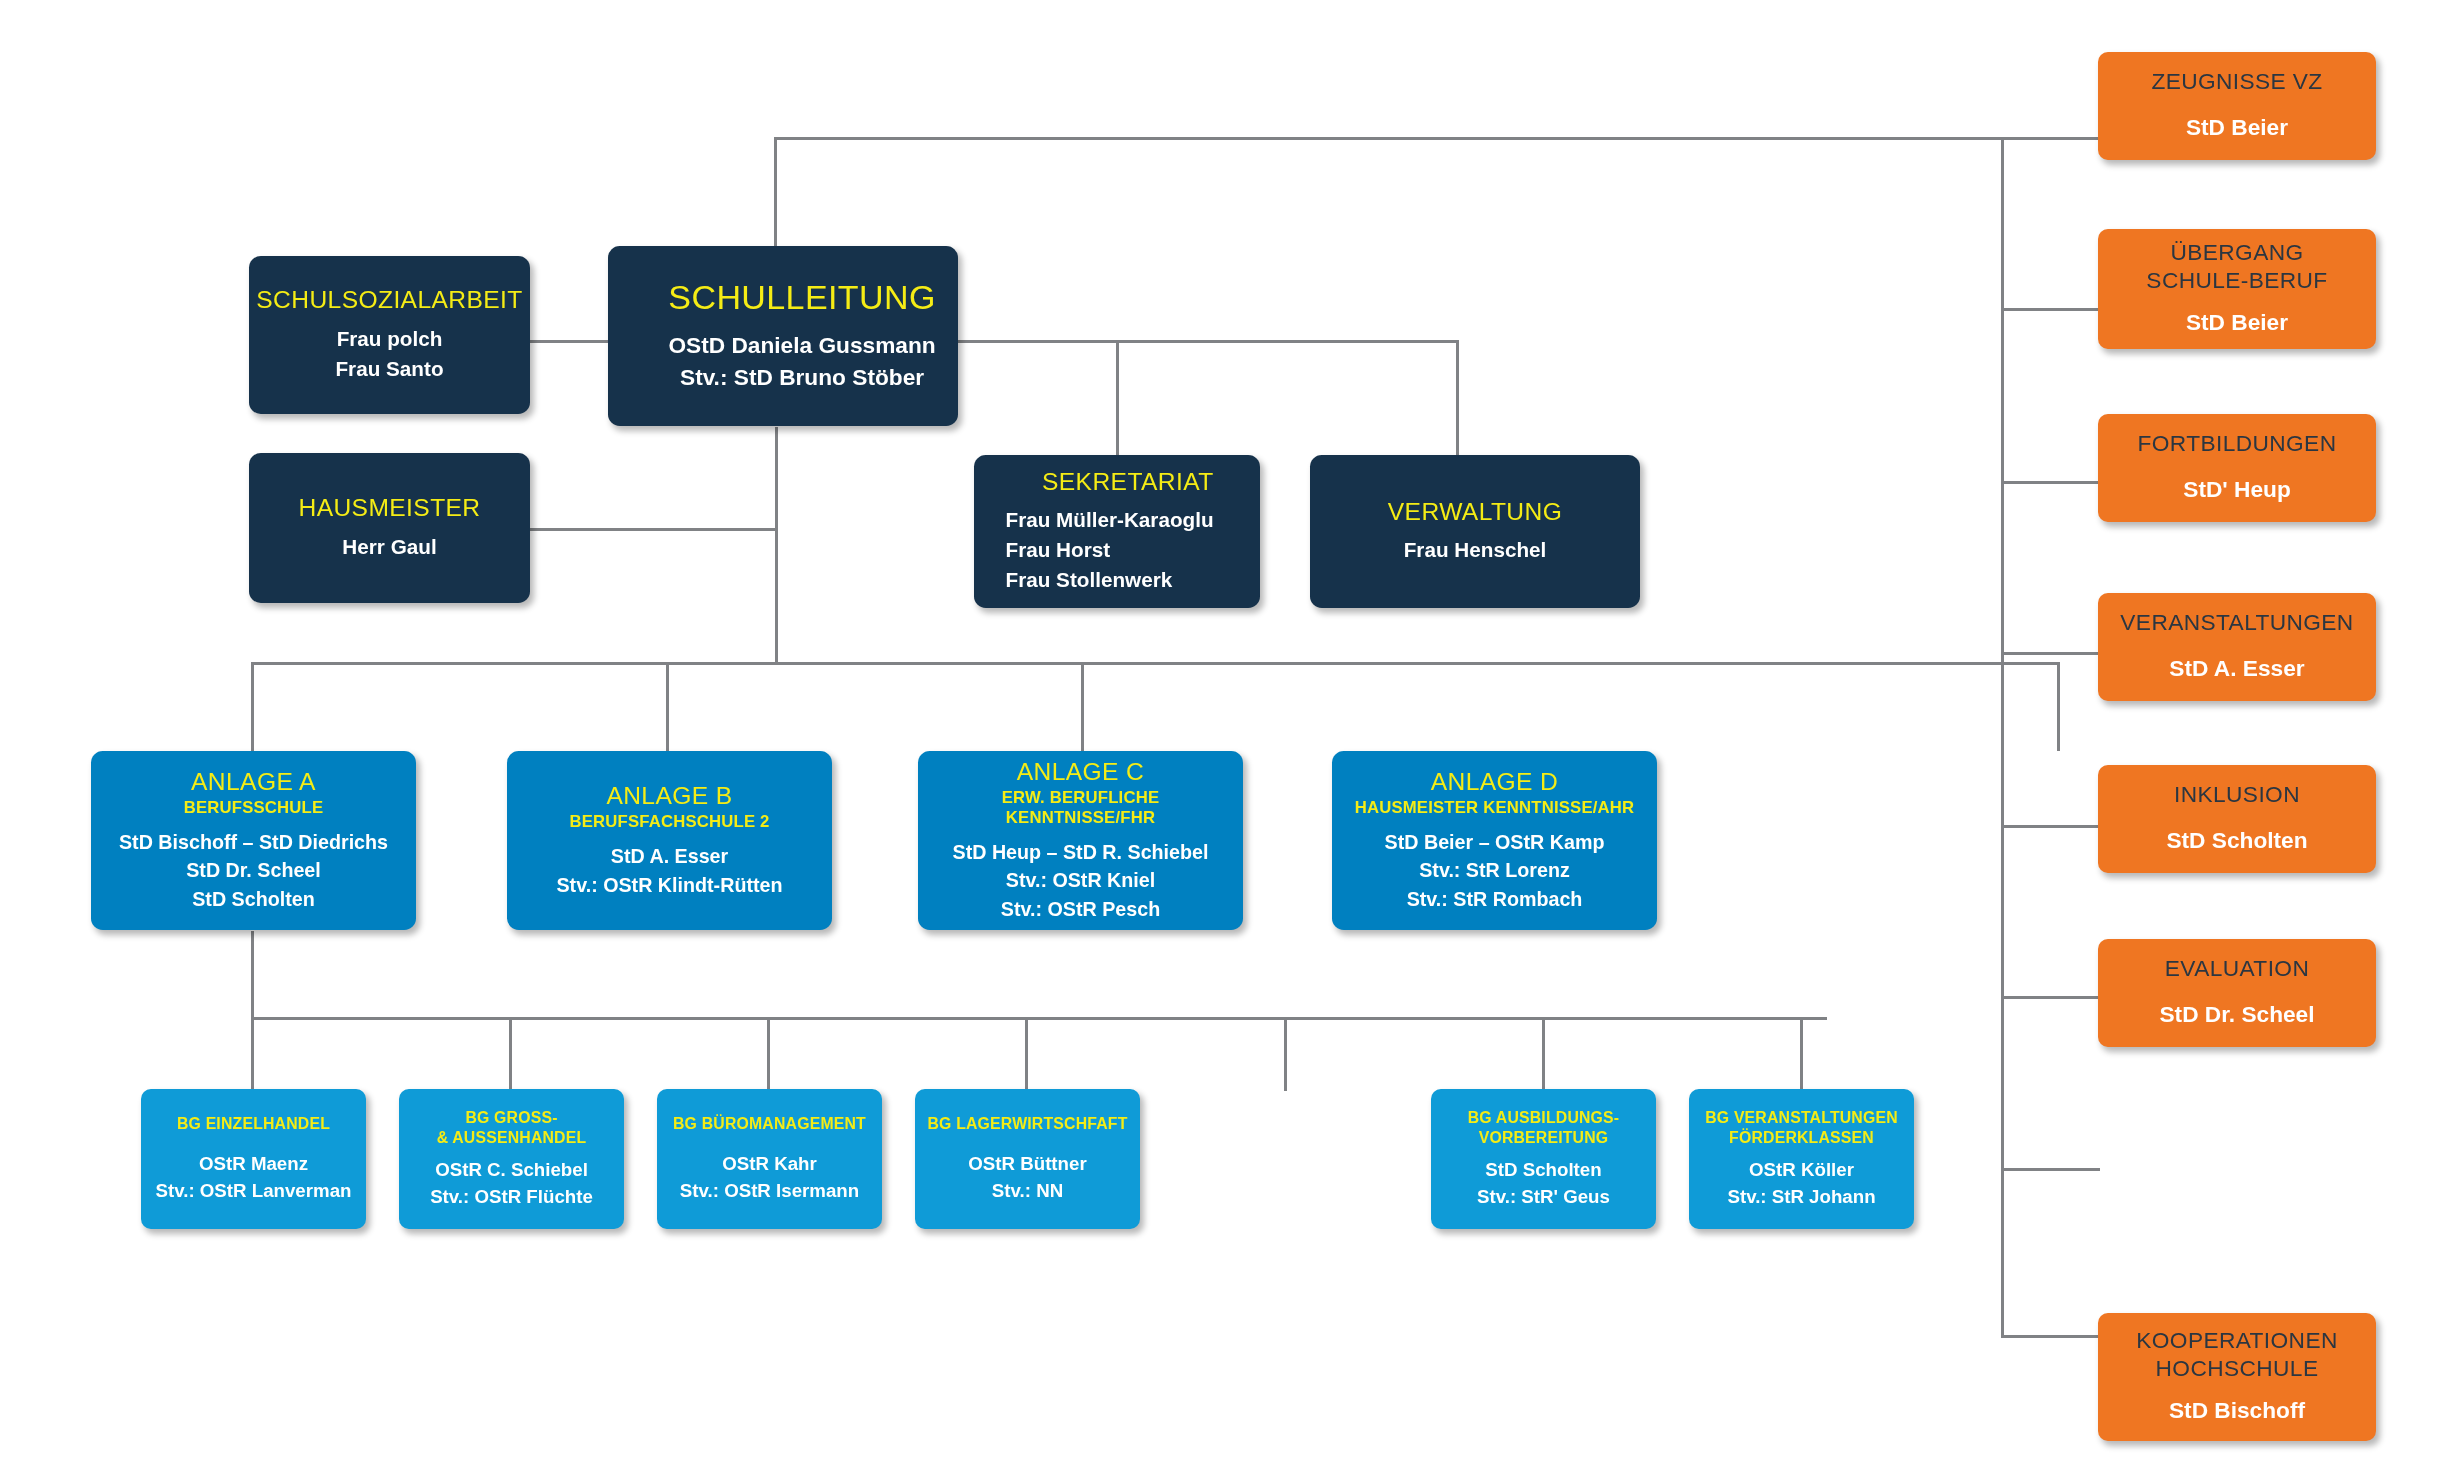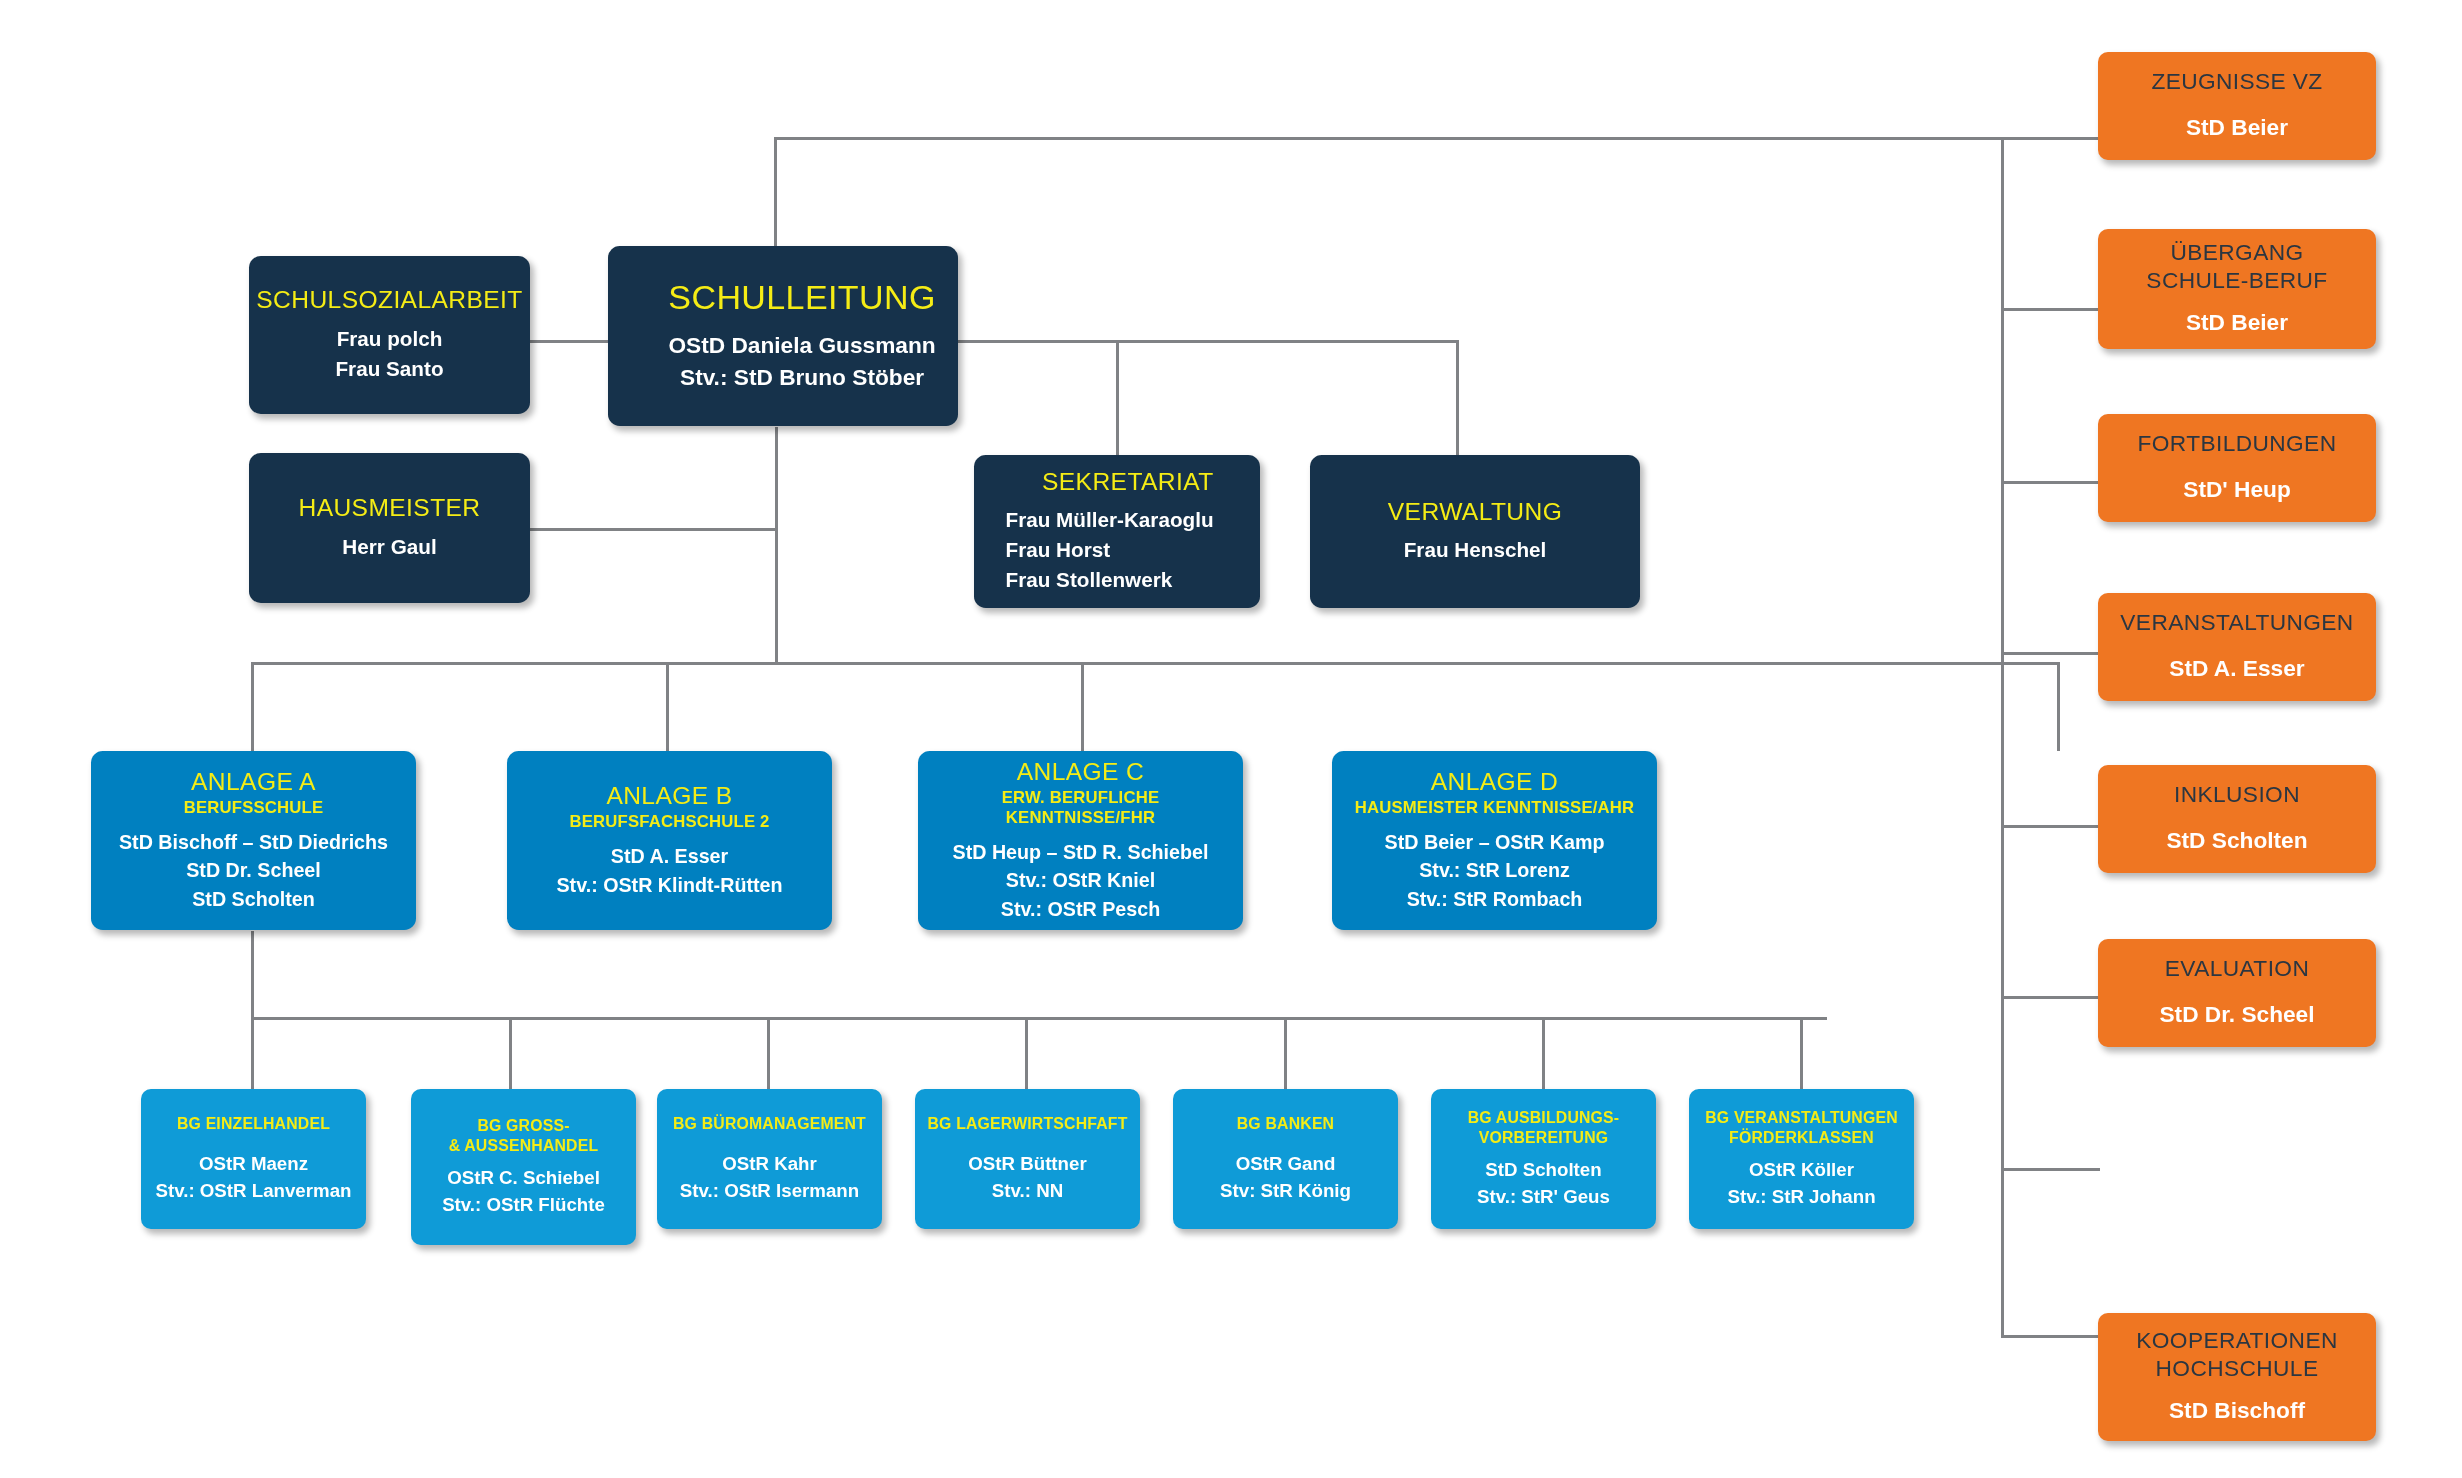--- a/index.html
+++ b/index.html
@@ -230,44 +230,39 @@
     <div class="person">Stv.: StR Lorenz</div>
     <div class="person">Stv.: StR Rombach</div>
   </div>
 
   <div class="node bg" style="left:141px; top:1089px; width:225px; height:140px;">
     <div class="sub" style="white-space:pre-line;">BG EINZELHANDEL</div>
     <div class="person">OStR Maenz</div>
     <div class="person">Stv.: OStR Lanverman</div>
   </div>
 
-  <div class="node bg" style="left:411px; top:1089px; width:225px; height:156px;">
+  <div class="node bg" style="left:399px; top:1089px; width:225px; height:140px;">
     <div class="sub" style="white-space:pre-line; margin-bottom:7.9px;">BG GROSS-
 &amp; AUSSENHANDEL</div>
     <div class="person">OStR C. Schiebel</div>
     <div class="person">Stv.: OStR Flüchte</div>
   </div>
 
   <div class="node bg" style="left:657px; top:1089px; width:225px; height:140px;">
     <div class="sub" style="white-space:pre-line;">BG BÜROMANAGEMENT</div>
     <div class="person">OStR Kahr</div>
     <div class="person">Stv.: OStR Isermann</div>
   </div>
 
   <div class="node bg" style="left:915px; top:1089px; width:225px; height:140px;">
     <div class="sub" style="white-space:pre-line;">BG LAGERWIRTSCHFAFT</div>
     <div class="person">OStR Büttner</div>
     <div class="person">Stv.: NN</div>
   </div>
 
-  <div class="node bg" style="left:1173px; top:1089px; width:225px; height:140px;">
-    <div class="sub" style="white-space:pre-line;">BG BANKEN</div>
-    <div class="person">OStR Gand</div>
-    <div class="person">Stv: StR König</div>
-  </div>
 
   <div class="node bg" style="left:1431px; top:1089px; width:225px; height:140px;">
     <div class="sub" style="white-space:pre-line; margin-bottom:7.9px;">BG AUSBILDUNGS-
 VORBEREITUNG</div>
     <div class="person">StD Scholten</div>
     <div class="person">Stv.: StR' Geus</div>
   </div>
 
   <div class="node bg" style="left:1689px; top:1089px; width:225px; height:140px;">
     <div class="sub" style="white-space:pre-line; margin-bottom:7.9px;">BG VERANSTALTUNGEN

